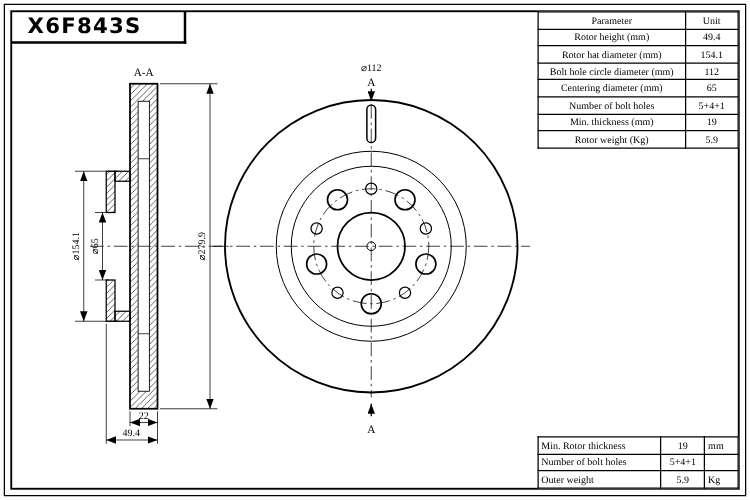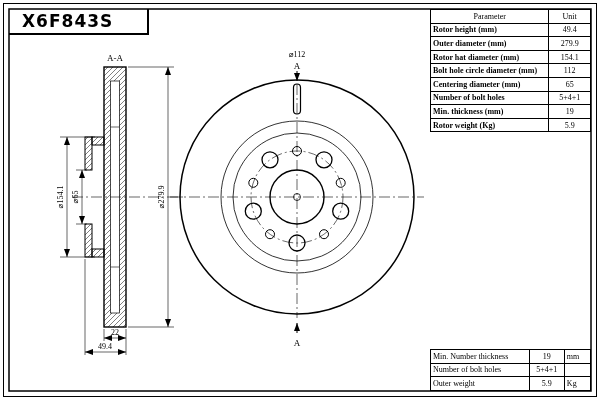--- a/index.html
+++ b/index.html
@@ -11,21 +11,21 @@
   .pn-box{
     position:absolute;left:9px;top:9px;width:140px;height:26px;
     border-right:2px solid #000;border-bottom:2px solid #000;
     display:flex;align-items:center;padding-left:13px;box-sizing:border-box;
     font-family:"DejaVu Sans", sans-serif;font-weight:bold;font-size:17px;letter-spacing:1px;text-align:right;
   }
   table{border-collapse:collapse;position:absolute;background:#fff;}
   .spec{left:430px;top:9px;width:161px;font-size:8px;padding-left:47px;}
   .spec th,.spec td{border:1px solid #000;height:12.6px;padding:0 2px;font-weight:normal;white-space:nowrap;overflow:hidden;}
   .spec th{text-align:center;}
-  .spec td.p{width:116px;text-align:left;font-weight:bold;}
+  .spec td.p{width:116px;text-align:center;}
   .spec td.v,.spec th.v{width:41px;text-align:center;}
   .sum{left:430px;top:349px;width:161px;font-size:8px;}
   .sum td{border:1px solid #000;height:12.6px;padding:0 2px;white-space:nowrap;overflow:hidden;}
   .sum td.l{width:100px;text-align:left;}
   .sum td.v{width:33px;text-align:center;}
   .sum td.u{width:24px;text-align:left;}
   .t8{font:8px "Liberation Serif", serif;fill:#000;}
   .t9{font:9px "Liberation Serif", serif;fill:#000;}
   .ln{stroke:#000;fill:none;}
   .thick{stroke-width:1.5;}
@@ -137,24 +137,20 @@
   <tbody>
       <tr>
     <th class="p">Parameter</th>
     <th class="v">Unit</th>
   </tr>
   <tr>
     <td class="p">Rotor height (mm)</td>
     <td class="v">49.4</td>
   </tr>
   <tr>
-    <td class="p">Outer diameter (mm)</td>
-    <td class="v">279.9</td>
-  </tr>
-  <tr>
     <td class="p">Rotor hat diameter (mm)</td>
     <td class="v">154.1</td>
   </tr>
   <tr>
     <td class="p">Bolt hole circle diameter (mm)</td>
     <td class="v">112</td>
   </tr>
   <tr>
     <td class="p">Centering diameter (mm)</td>
     <td class="v">65</td>
@@ -170,21 +166,21 @@
   <tr>
     <td class="p">Rotor weight (Kg)</td>
     <td class="v">5.9</td>
   </tr>
 </tbody>
   </table>
 
 <table class="sum">
   <tbody>
       <tr>
-    <td class="l">Min. Number thickness</td>
+    <td class="l">Min. Rotor thickness</td>
     <td class="v">19</td>
     <td class="u">mm</td>
   </tr>
   <tr>
     <td class="l">Number of bolt holes</td>
     <td class="v">5+4+1</td>
     <td class="u"></td>
   </tr>
   <tr>
     <td class="l">Outer weight</td>

